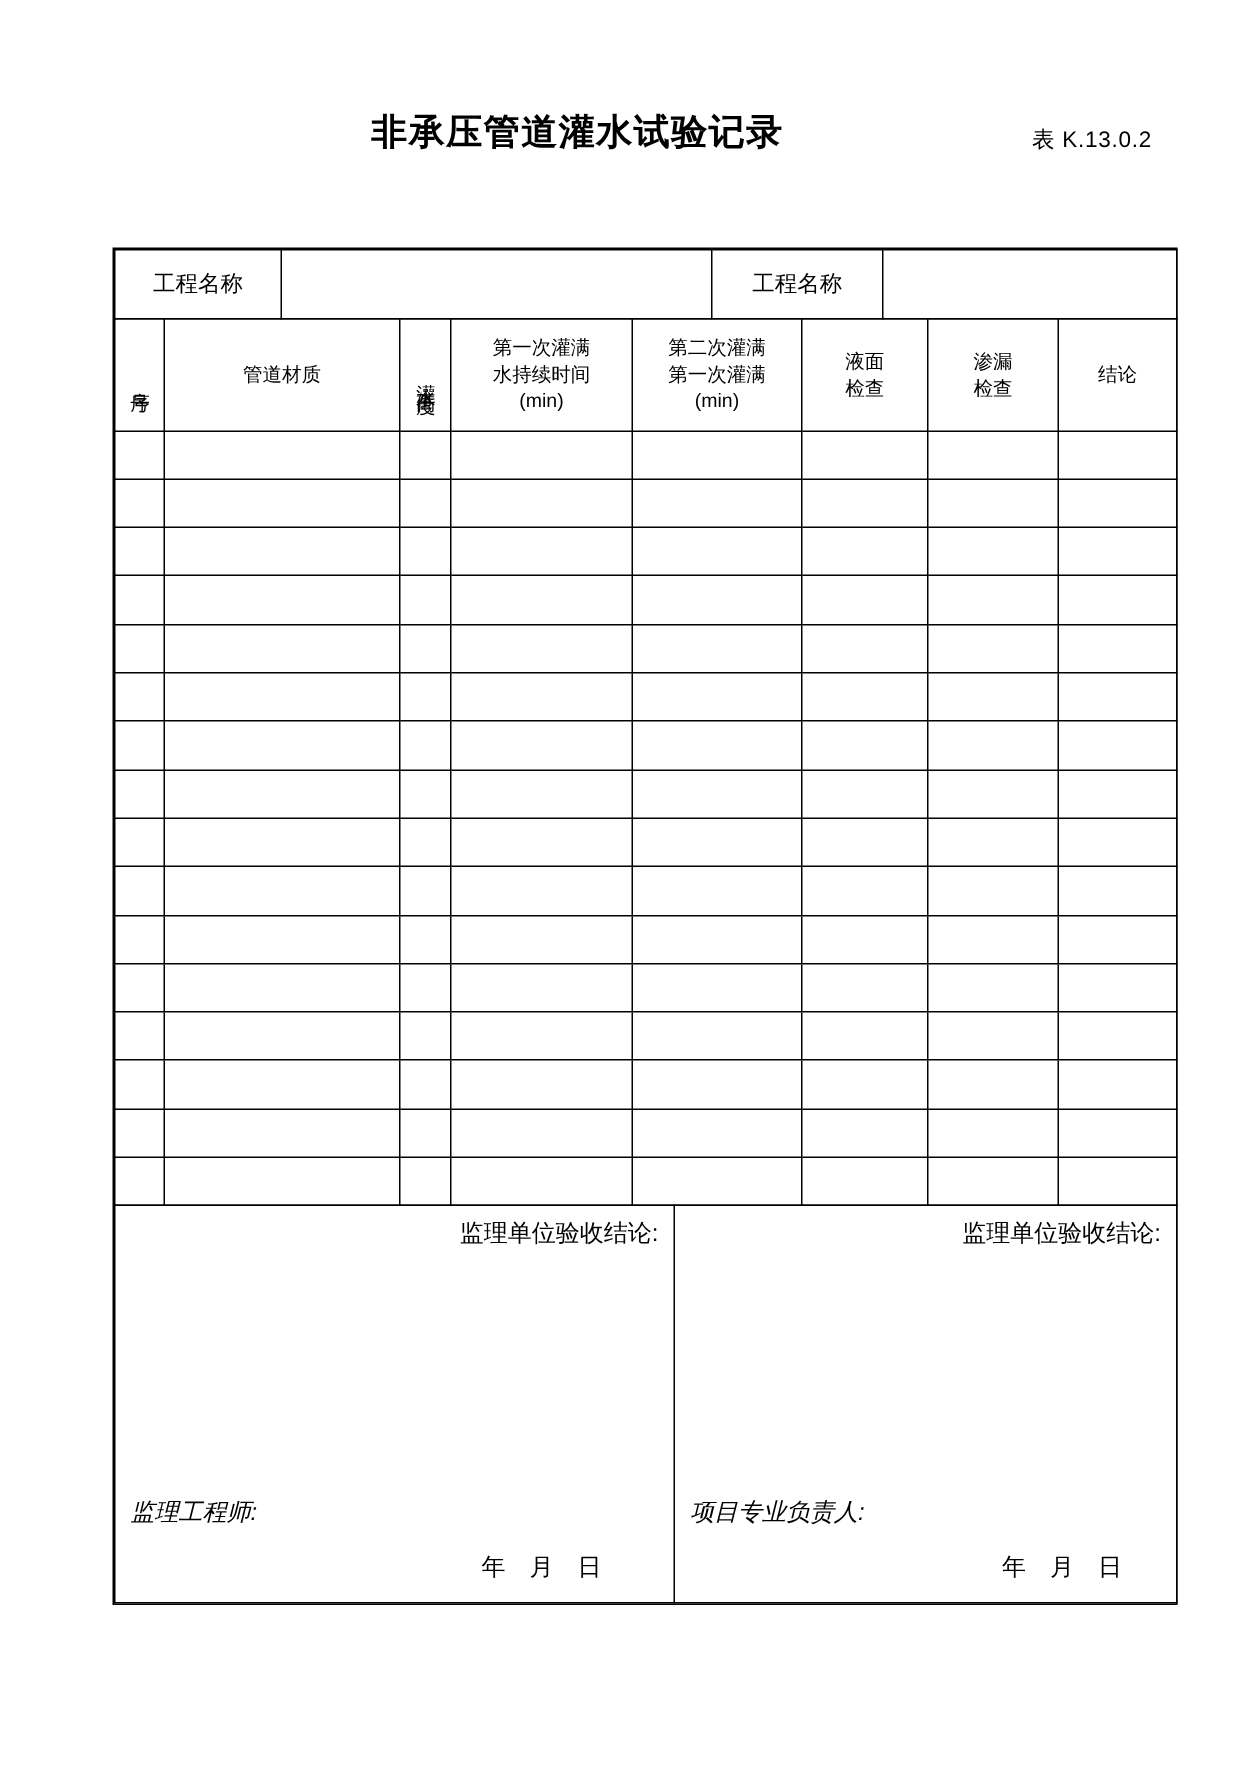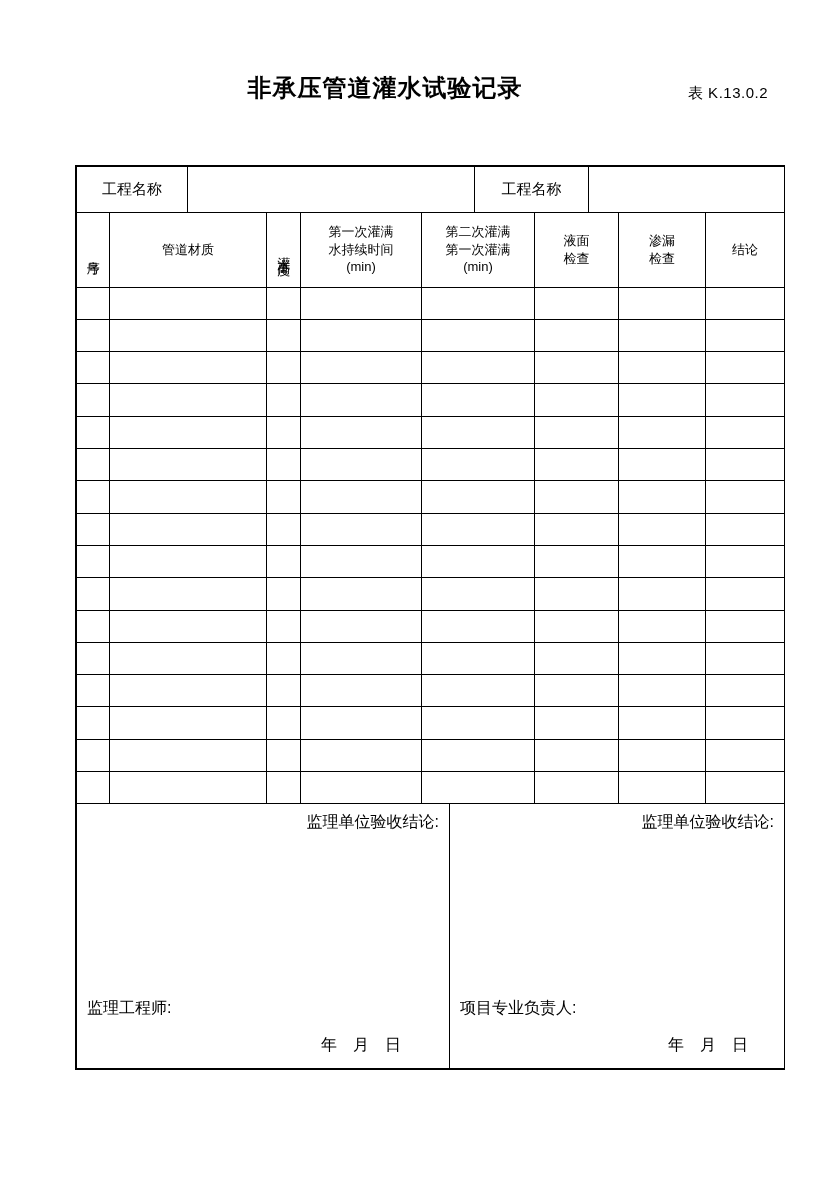--- a/index.html
+++ b/index.html
@@ -82,21 +82,21 @@
   .footer-cell-inner {
     box-sizing: border-box;
     height: 264px;
     display: flex;
     flex-direction: column;
     padding: 8px 10px 6px 10px;
     font-size: 16px;
   }
   .footer-heading { text-align: right; }
   .footer-spacer { flex: 1; }
-  .footer-signer { text-align: left; margin-bottom: 16px; }
+  .footer-signer { text-align: left; margin-bottom: 16px; font-style: italic; }
   .footer-date { text-align: right; white-space: pre; margin-bottom: 6px; }
   .footer-date.pad-l { padding-right: 38px; }
   .footer-date.pad-r { padding-right: 26px; }
 </style>
 </head>
 <body>
 
 <div class="page">
 
   <h1 class="title">非承压管道灌水试验记录</h1>

